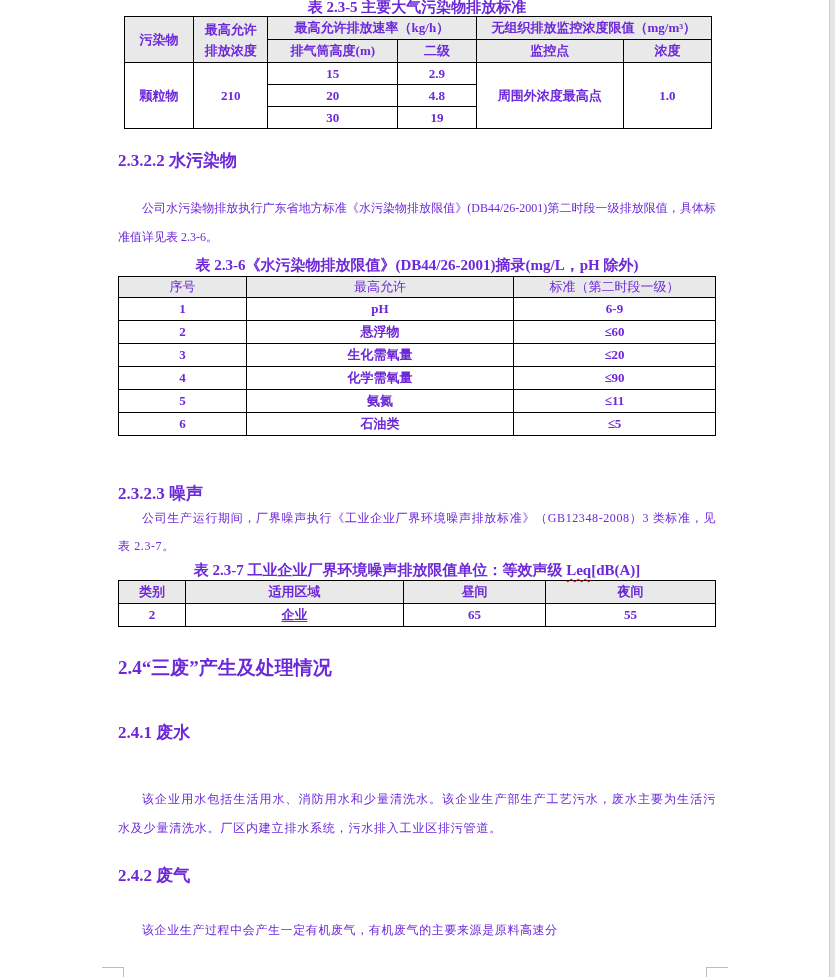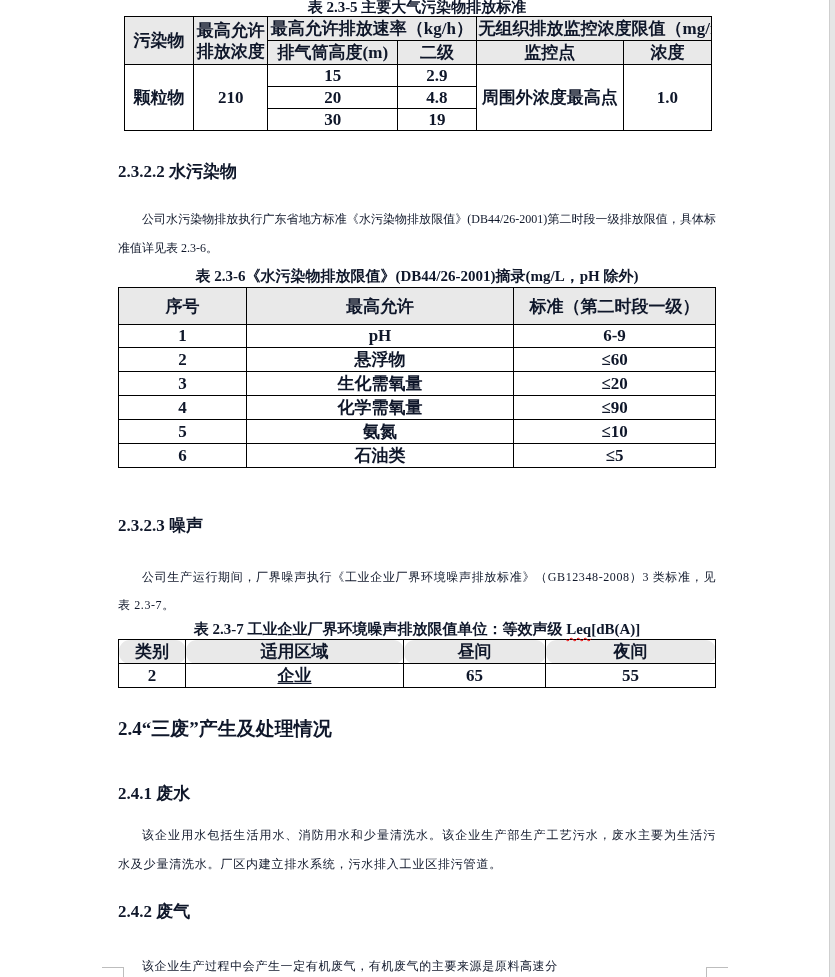--- a/index.html
+++ b/index.html
@@ -4,78 +4,78 @@
 <style>
   * { margin: 0; padding: 0; box-sizing: border-box; }
   html, body { background: #ffffff; }
   .page {
     position: relative;
     width: 835px;
     height: 977px;
     background: #ffffff;
     overflow: hidden;
     font-family: "Liberation Serif", "DejaVu Serif", serif;
-    color: #0f172a;
+    color: #6d28d9;
   }
   .content {
     position: absolute;
     left: 118px;
     top: 0;
     width: 598px;
   }
   
   table {
     border-collapse: collapse;
     table-layout: fixed;
-    font-size: 17px;
+    font-size: 13px;
   }
   th, td {
     border: 1px solid #000;
     text-align: center;
     vertical-align: middle;
     padding: 0 2px;
     overflow: hidden;
     white-space: nowrap;
     font-weight: bold;
   }
   .t5 { width: 588px; margin-left: 6px; border: 1.5px solid #000; }
   .t5 th { background: #e9e9e9; font-weight: bold; }
   .t5 tr.hr th { height: 23px; }
   .t5 tr.dr td { height: 22px; }
   .t5 .two-line div { line-height: 21px; }
   .t6, .t7 { width: 597px; border: 1.5px solid #000; }
-  .t6 th { background: #e9e9e9; font-weight: bold; height: 37px; }
+  .t6 th { background: #e9e9e9; font-weight: normal; height: 21px; }
   .t6 td { height: 23px; }
-  .t7 th { background: #e9e9e9; font-weight: bold; height: 23px; border-radius: 11px; }
+  .t7 th { background: #e9e9e9; font-weight: bold; height: 23px; }
   .t7 td { height: 23px; }
   
   .tbl-title {
     font-weight: bold;
     font-size: 15px;
     text-align: center;
     line-height: 20px;
   }
   .tt5 { height: 17px; line-height: 17px; margin-top: -1px; }
   .tt6 { margin-top: 3px; height: 21px; line-height: 21px; }
   .tt7 { height: 20px; line-height: 20px; }
   .h-sub { font-size: 17px; font-weight: bold; line-height: 20px; }
   .h-big { font-size: 19px; font-weight: bold; line-height: 26px; }
   .para {
     font-size: 12px;
     line-height: 29px;
     text-align: justify;
     text-indent: 2em;
   }
-  .h-2322 { margin-top: 31px; }
+  .h-2322 { margin-top: 22px; }
   .p-2322 { margin-top: 23px; }
   .h-2323 { margin-top: 48px; }
-  .p-2323 { margin-top: 27px; line-height: 28px; letter-spacing: 0.6px; }
+  .p-2323 { line-height: 28px; letter-spacing: 0.6px; }
   .h-24   { margin-top: 28px; font-family: Liberation Serif, serif; }
   .h-241  { margin-top: 42px; }
-  .p-241  { margin-top: 17px; letter-spacing: 0.8px; }
+  .p-241  { margin-top: 42px; letter-spacing: 0.8px; }
   .h-242  { margin-top: 23px; }
   .p-242  { margin-top: 30px; letter-spacing: 0.6px; }
   .nowrap { white-space: nowrap; }
   .leq {
     text-decoration: underline wavy #ee0000;
     text-decoration-thickness: 1px;
     text-underline-offset: 3px;
   }
   .u { text-decoration: underline; text-underline-offset: 2px; }
   
@@ -173,21 +173,21 @@
         <td>≤20</td>
       </tr>
       <tr>
         <td>4</td>
         <td>化学需氧量</td>
         <td>≤90</td>
       </tr>
       <tr>
         <td>5</td>
         <td>氨氮</td>
-        <td>≤10</td>
+        <td>≤11</td>
       </tr>
       <tr>
         <td>6</td>
         <td>石油类</td>
         <td>≤5</td>
       </tr>
     </tbody>
       </table>
 
     <div class="h-sub h-2323">2.3.2.3 噪声</div>

